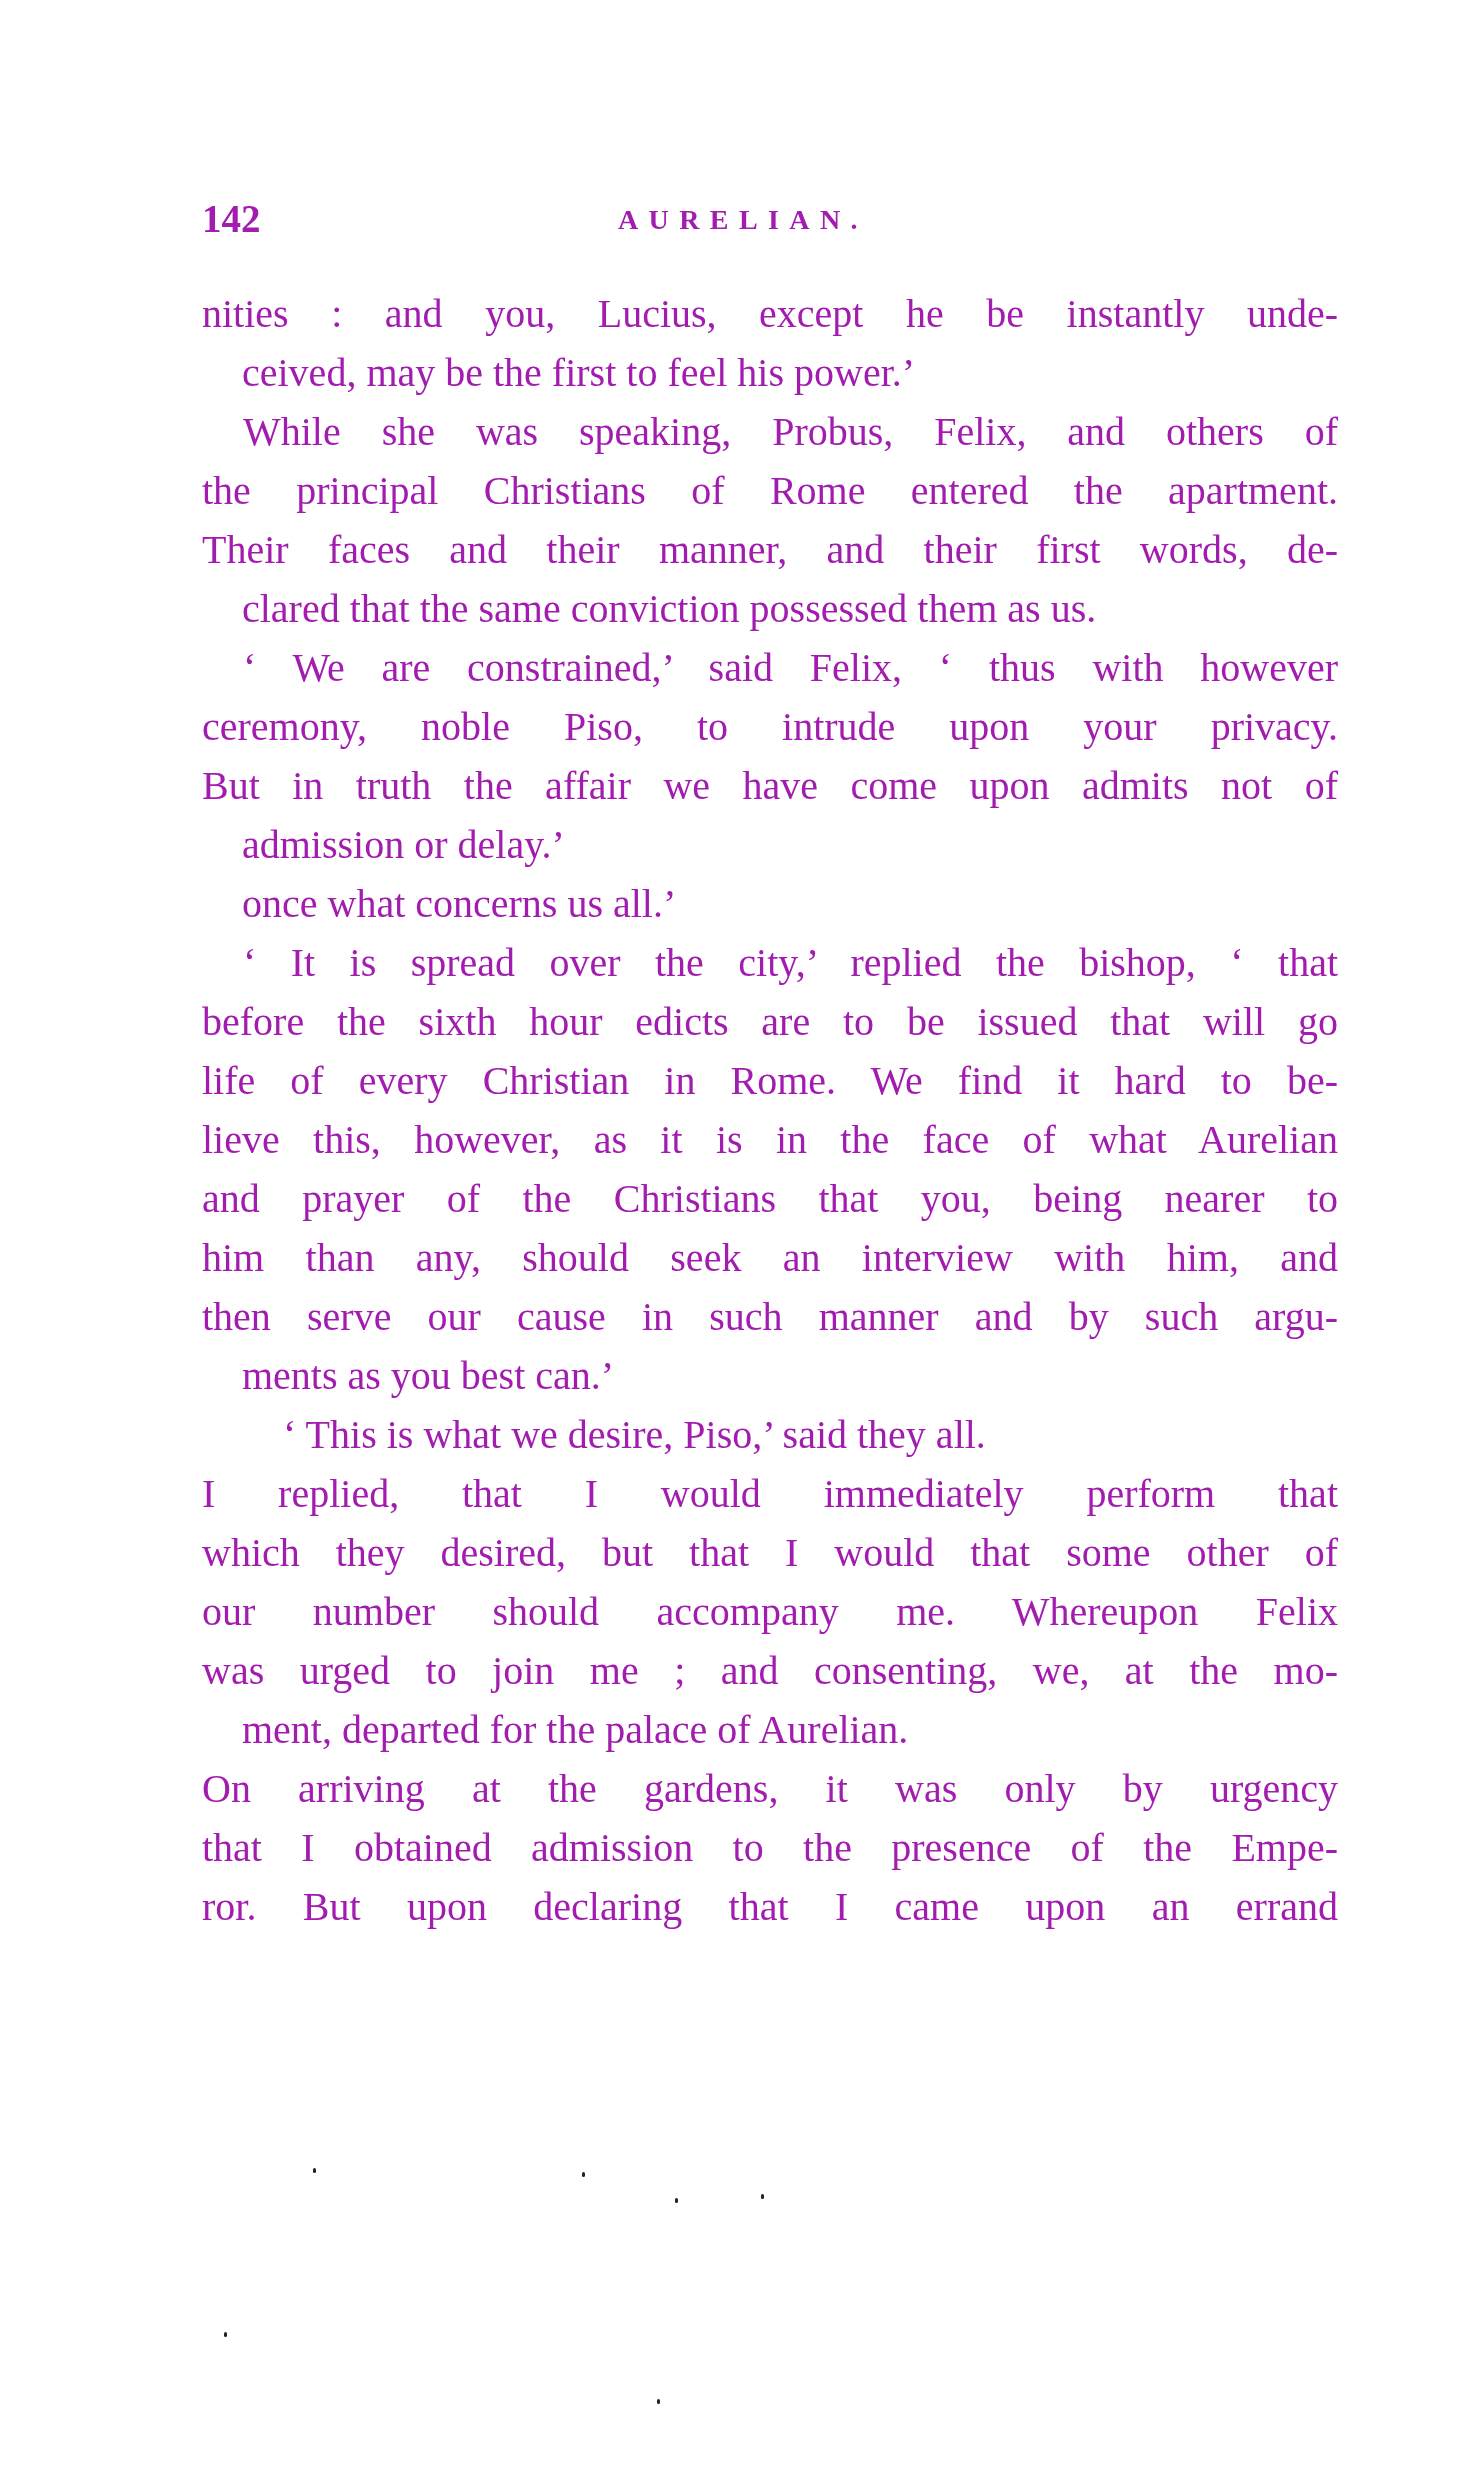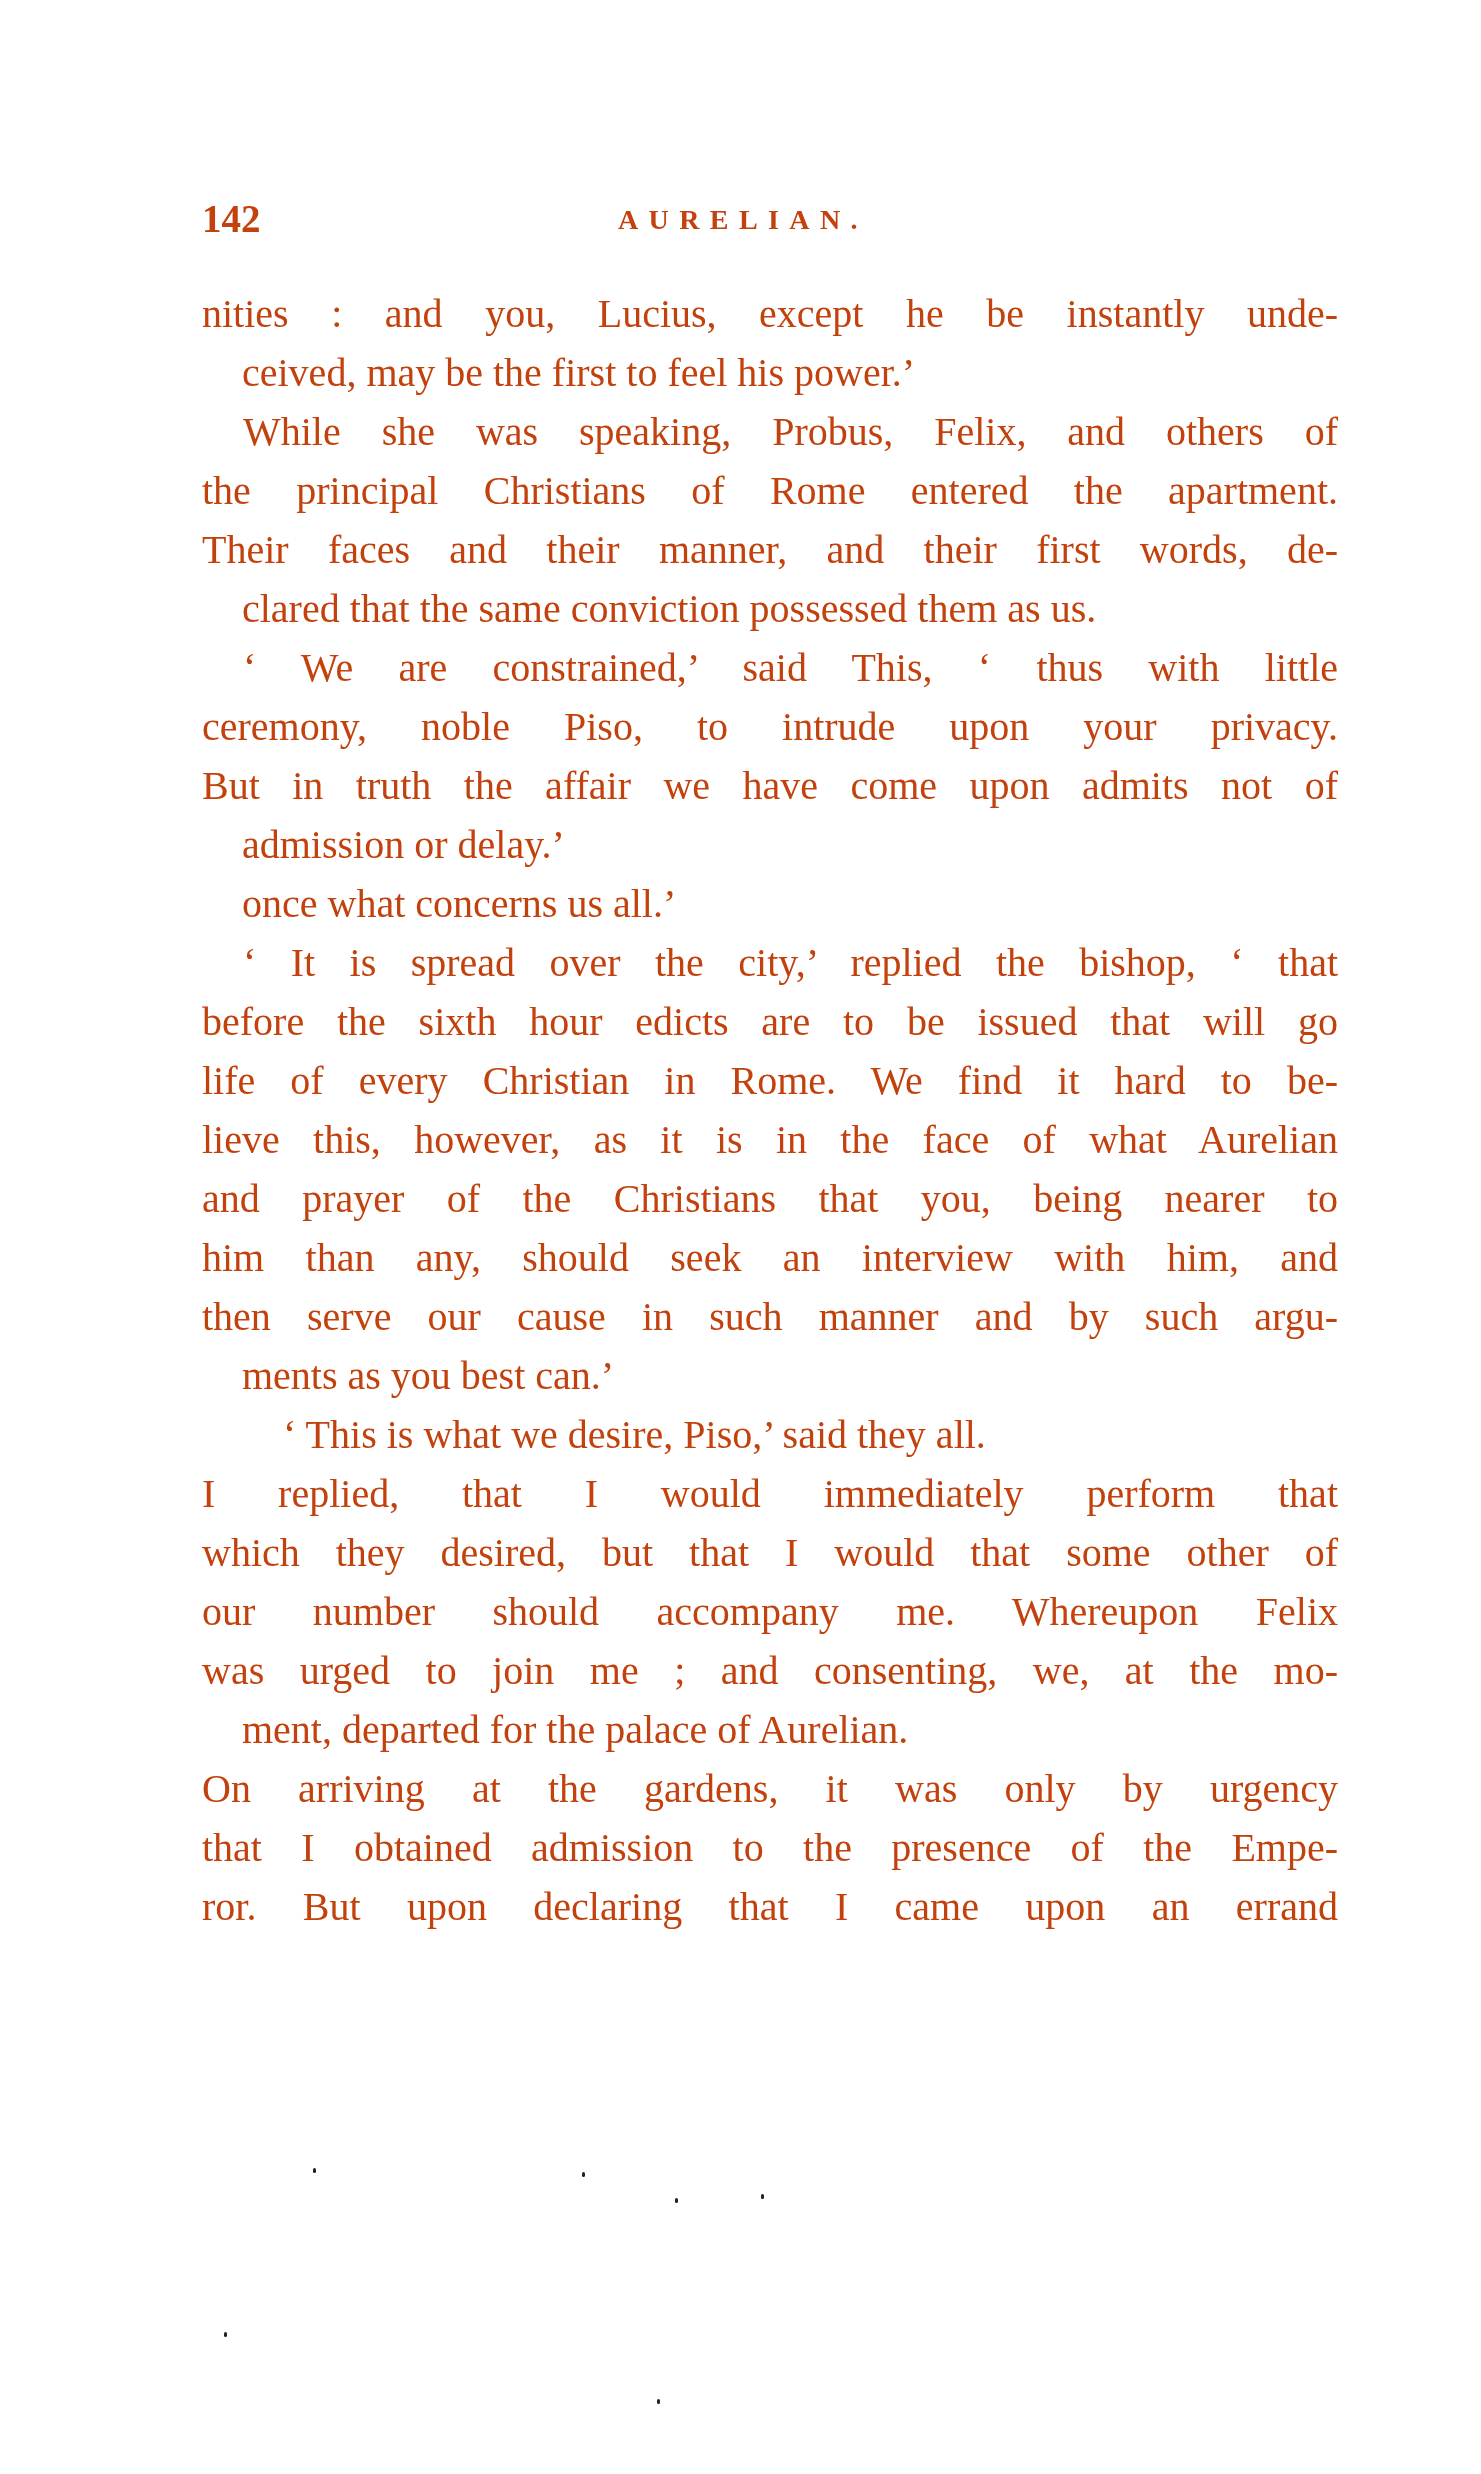--- a/index.html
+++ b/index.html
@@ -1,17 +1,17 @@
 <!DOCTYPE html>
 <html style="font-size:12px"><head>
 <meta charset="utf-8">
 <style>
   html, body { margin: 0; padding: 0; background: #ffffff; }
   body { width: 1481px; height: 2475px; position: relative; overflow: hidden; }
-  .page { position: absolute; left: 0; top: 0; width: 1481px; height: 2475px; background: #fff; color: #c2410c; }
+  .page { position: absolute; left: 0; top: 0; width: 1481px; height: 2475px; background: #fff; color: #a21caf; }
   .running-head { position: absolute; top: 196px; left: 202px; width: 1134px; height: 52px; font-family: "Liberation Serif", "DejaVu Serif", serif; }
   .page-number { position: absolute; left: 0; top: 0; font-size: 39px; font-weight: bold; letter-spacing: 0px; }
   .book-title { position: absolute; left: 416px; top: 7.5px; font-size: 28px; letter-spacing: 10.4px; font-weight: bold; text-align: center; }
   .body-text { position: absolute; left: 202px; top: 284px; width: 1136px; font-family: "Liberation Serif", "DejaVu Serif", serif; font-size: 40px; line-height: 59px; }
   .line { display: block; white-space: nowrap; text-align: justify; text-align-last: justify; height: 59px; }
   .line.last { text-align-last: left; margin-left: 40px; }
   .line.indent { padding-left: 41px; }
   .speck { position: absolute; background: #222; width: 3px; height: 4.5px; border-radius: 1.5px; }
 </style>
 </head>
@@ -23,21 +23,21 @@
     <span class="book-title">AURELIAN.</span>
   </div>
 
   <div class="body-text" id="body-text">
       <span class="line">nities :  and you, Lucius, except he be  instantly  unde-</span>
       <span class="line last">ceived, may be the first to feel his power.’</span>
       <span class="line indent">While she was speaking, Probus, Felix,  and others of</span>
       <span class="line">the principal Christians of Rome entered the apartment.</span>
       <span class="line">Their faces and their manner, and  their first words, de-</span>
       <span class="line last">clared that the same conviction possessed them as us.</span>
-      <span class="line indent">‘ We are constrained,’ said  This,  ‘ thus with little</span>
+      <span class="line indent">‘ We are constrained,’ said  Felix,  ‘ thus with however</span>
       <span class="line">ceremony,  noble  Piso,  to  intrude  upon  your  privacy.</span>
       <span class="line">But in truth the affair we have come upon admits not of</span>
       <span class="line last">admission or delay.’</span>
       <span class="line last">once what concerns us all.’</span>
       <span class="line indent">‘ It is spread over the city,’  replied  the bishop,  ‘ that</span>
       <span class="line">before the sixth hour edicts are to be issued that will go</span>
       <span class="line">life of every Christian in Rome.   We find it hard to be-</span>
       <span class="line">lieve this, however, as it is in the face of what Aurelian</span>
       <span class="line">and prayer of  the Christians  that you,  being  nearer  to</span>
       <span class="line">him than any, should seek  an interview  with  him, and</span>

